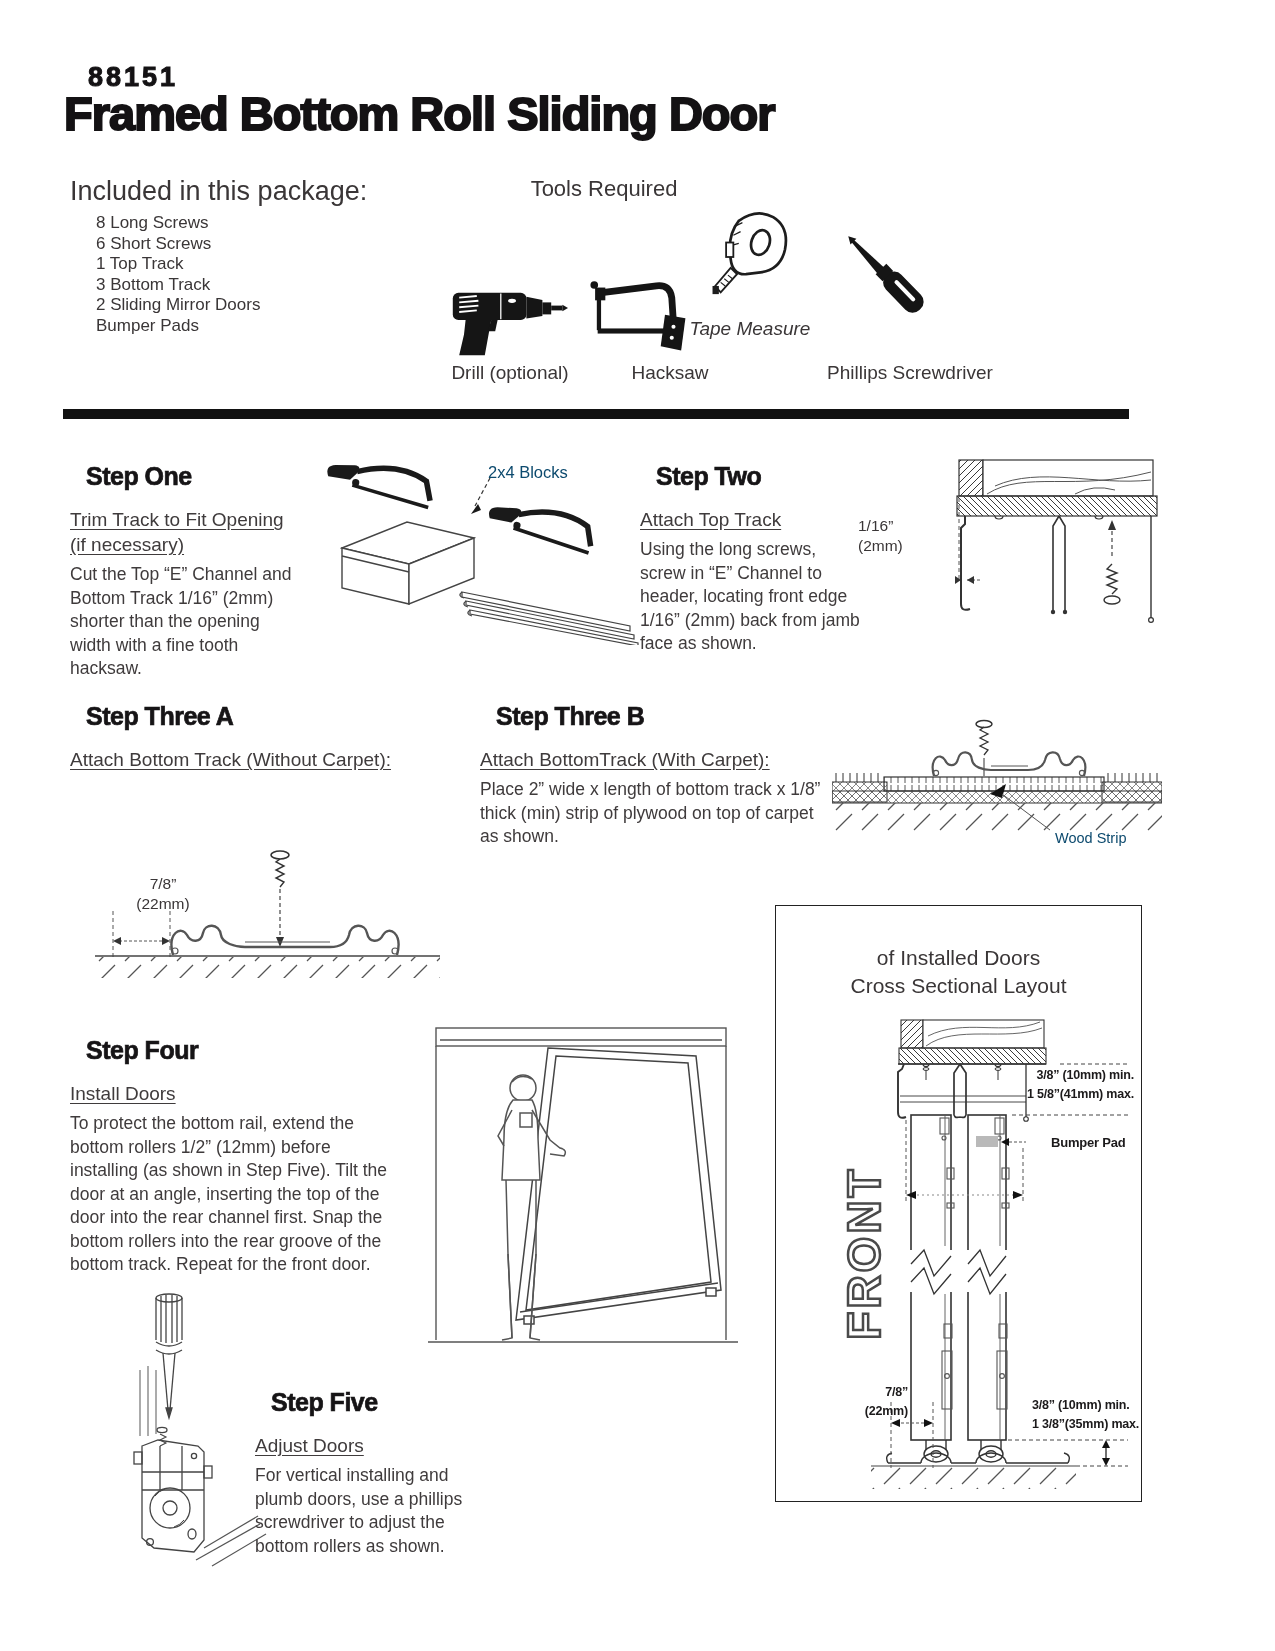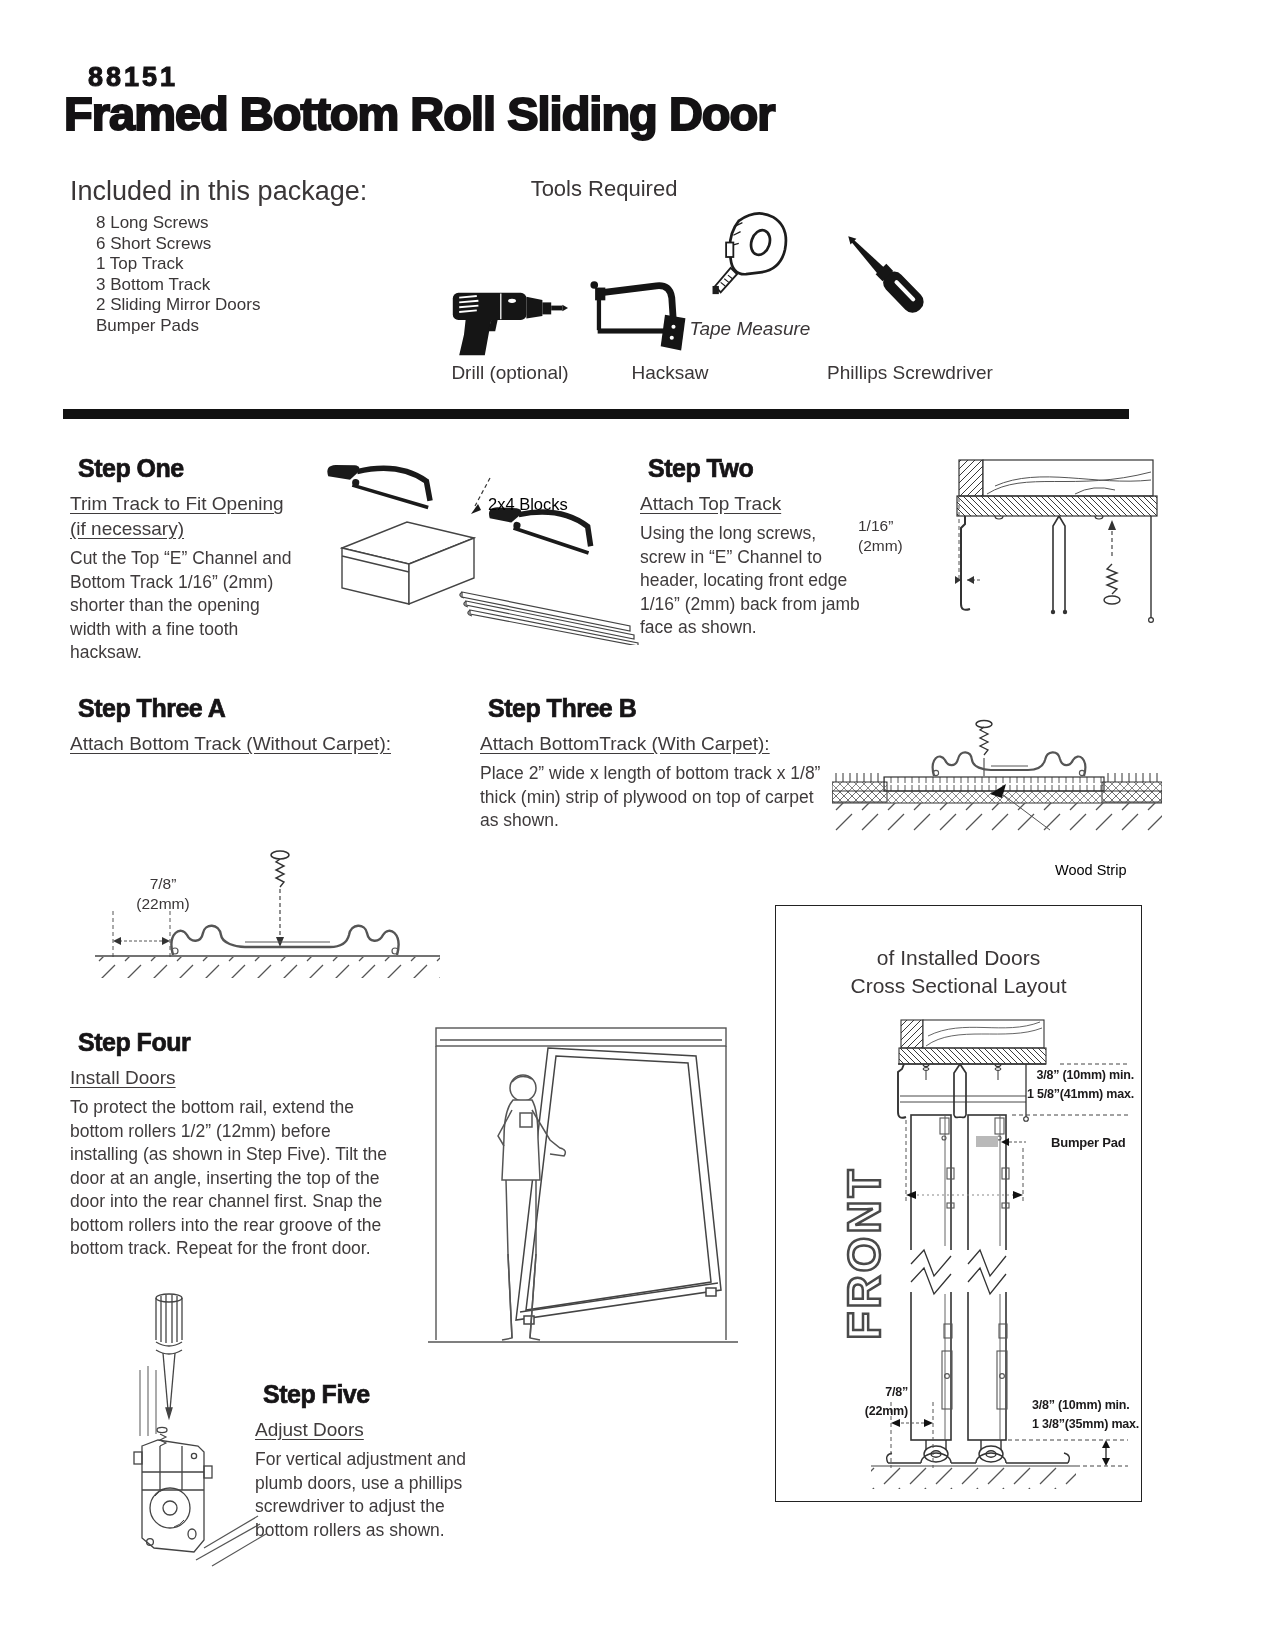--- a/index.html
+++ b/index.html
@@ -12,26 +12,26 @@
   .page-title{font-size:47px;font-weight:bold;letter-spacing:-1px;color:#141214;
               -webkit-text-stroke:2px #141214;white-space:nowrap;}
   
   .pkg-heading{font-size:27px;color:#3a3637;}
   .pkg-list{font-size:17px;line-height:20.5px;color:#3a3637;}
   .tools-heading{font-size:22px;color:#3a3637;text-align:center;}
   .tool-label{font-size:19px;color:#3a3637;text-align:center;}
   
   .divider{background:#121212;}
   
-  .step h3{margin:8px;font-size:25px;font-weight:bold;color:#161416;letter-spacing:-0.5px;
+  .step h3{margin:16px;font-size:25px;font-weight:bold;color:#161416;letter-spacing:-0.5px;
            -webkit-text-stroke:0.7px #161416;}
   .step .sub{margin-top:7px;font-size:19px;color:#3f3b3c;text-decoration:underline;
              text-underline-offset:3px;line-height:25px;}
   .step .body{margin-top:6px;font-size:17.5px;line-height:23.5px;color:#3f3b3c;}
-  .diagram-label{font-size:16.5px;color:#000000;margin-top:32px;}
+  .diagram-label{font-size:16.5px;color:#0c4a6e;}
   .dim-label{font-size:15.5px;line-height:20px;color:#3a3637;}
   
   .cross-box{border:1.5px solid #222;}
   .cross-title{font-size:21px;line-height:28px;color:#3a3637;text-align:center;width:100%;}
   .cs-dim{font-weight:bold;font-size:12.5px;line-height:19px;letter-spacing:-0.2px;color:#1c1a1b;}
   .front-label{font-size:46px;font-weight:bold;letter-spacing:3px;color:#ffffff;
                -webkit-text-stroke:2.5px #4a4a4a;text-align:center;
                transform:rotate(-90deg);}
   svg{display:block;}
 </style>
@@ -469,16 +469,16 @@
     <g stroke="#555" stroke-width="1.2">
       <line x1="104" y1="290" x2="158" y2="258"></line>
       <line x1="96" y1="302" x2="160" y2="266"></line>
       <line x1="112" y1="308" x2="166" y2="276"></line>
     </g>
   </svg>
 
   <div class="abs step" style="left:255px;top:1372px;width:244px;">
     <h3>Step Five</h3>
     <div class="sub">Adjust Doors</div>
-    <div class="body" style="width:238px;">For vertical adjustment and plumb doors, use a phillips screwdriver to adjust the bottom rollers as shown.</div>
+    <div class="body" style="width:238px;">For vertical installing and plumb doors, use a phillips screwdriver to adjust the bottom rollers as shown.</div>
   </div>
 
 </div>
 
 </body></html>

